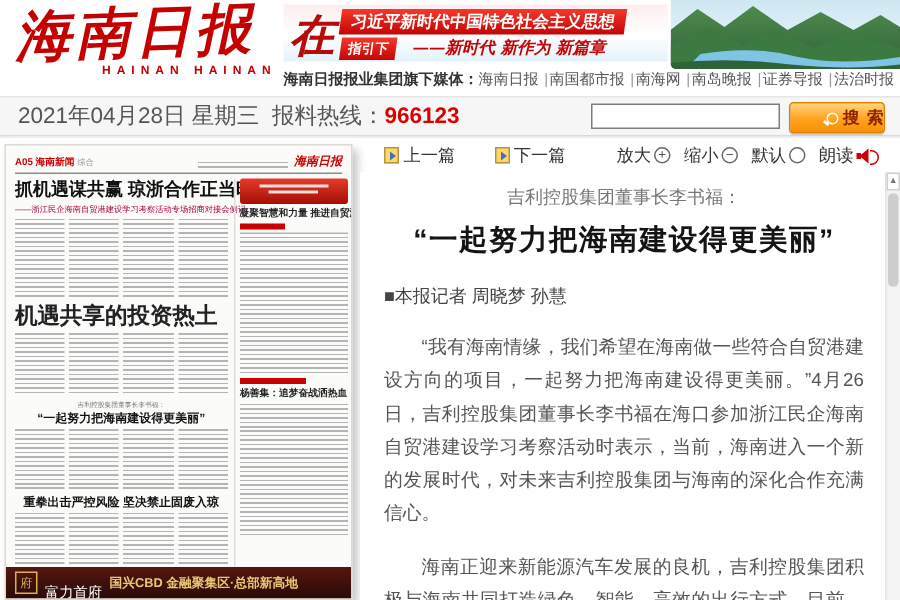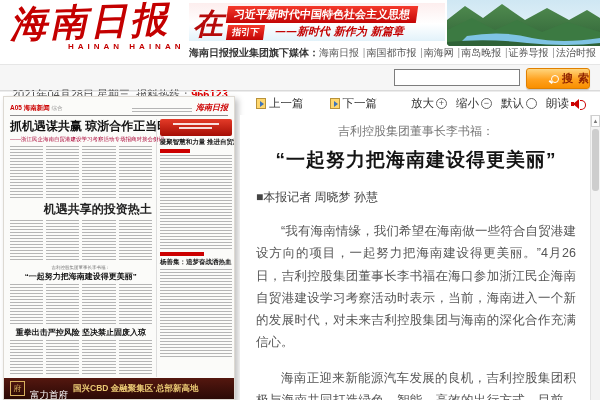--- a/index.html
+++ b/index.html
@@ -26,21 +26,21 @@
   .scenic{position:absolute;right:0;top:0;width:153px;height:46px;border-radius:0 0 0 4px;overflow:hidden;}
 
   .media-bar{position:absolute;left:189px;top:46px;width:405px;font-size:10px;color:#555;white-space:nowrap;}
   .media-prefix{font-weight:bold;color:#333;margin-top:20px;}
   .media-item{color:#555;cursor:pointer;}
   .media-sep{color:#999;margin:0 1px;}
 
   
   .date-bar{position:absolute;left:0;top:64px;width:600px;height:27px;background:#f6f6f6;
             border-top:1px solid #e6e6e6;border-bottom:1px solid #dadada;box-sizing:border-box;}
-  .date-text{position:absolute;left:12px;top:17px;line-height:25px;font-size:11px;color:#555;}
+  .date-text{position:absolute;left:12px;top:0;line-height:25px;font-size:15px;color:#555;}
   .hotline-num{color:#d00;font-weight:bold;}
   .search-input{position:absolute;right:80px;top:4px;width:118px;height:15px;border:1px solid #7d7d7d;
             font-size:11px;padding:0 3px;background:#fff;}
   .search-btn{position:absolute;right:10px;top:3px;width:62px;height:19px;border:1px solid #e08000;
             border-radius:3px;background:linear-gradient(180deg,#ffd57d 0%,#ffa21f 55%,#f98f00 100%);
             color:#8f2300;font-weight:bold;font-size:11px;display:flex;align-items:center;justify-content:flex-end;
             gap:3px;cursor:pointer;box-shadow:0 1px 1px rgba(0,0,0,.2);}
   .search-btn .label{letter-spacing:5px;margin-right:-5px;}
   .lens{width:6px;height:6px;border:1.5px solid #fff;border-radius:50%;position:relative;display:inline-block;}
   .lens::after{content:"";position:absolute;left:-3px;top:5px;width:4px;height:1.5px;background:#fff;transform:rotate(40deg);}
@@ -59,21 +59,21 @@
   .t-mast{font-size:8px;font-weight:bold;font-style:italic;color:#c00;font-family:"DejaVu Serif",serif;}
   .sim{background:repeating-linear-gradient(180deg,#b5b5b5 0 1px,transparent 1px 3px);}
   .sim-w60{width:60px;height:4px;margin-bottom:1px;}
   .t-main{display:flex;gap:4px;margin-top:3px;}
   .t-left{width:65%;}
   .t-right{width:35%;border-left:1px solid #ddd;padding-left:3px;box-sizing:border-box;}
   .t-h1{font-size:12px;font-weight:bold;color:#111;text-align:center;line-height:1.15;margin:1px 0 2px;white-space:nowrap;}
   .t-sub1{font-size:5.5px;color:#a03;text-align:center;margin-bottom:3px;white-space:nowrap;}
   .t-cols{display:flex;gap:3px;margin-bottom:3px;}
   .t-col{flex:1;}
-  .t-h2{font-size:12px;font-weight:bold;color:#222;text-align:right;margin:2px 0;}
+  .t-h2{font-size:15px;font-weight:bold;color:#222;text-align:left;margin:2px 0;}
   .t-k3{font-size:4.5px;color:#777;text-align:center;margin-top:2px;}
   .t-h3{font-size:8px;font-weight:bold;color:#111;text-align:center;margin:1px 0 2px;white-space:nowrap;}
   .t-h4{font-size:8px;font-weight:bold;color:#111;text-align:center;margin:2px 0;white-space:nowrap;}
   .t-redbox{height:17px;background:linear-gradient(180deg,#e43b28,#a50d04);border-radius:2px;margin-bottom:2px;
             padding:2px 3px;box-sizing:border-box;}
   .t-redbox .wline{height:2px;background:rgba(255,255,255,.85);margin:2px 2px;}
   .t-rh{font-size:6.5px;font-weight:bold;color:#222;text-align:center;margin:2px 0;white-space:nowrap;}
   .t-redtag{width:30px;height:4px;background:#c00;margin:2px 0;}
   .t-ad{position:absolute;left:0;right:0;bottom:0;height:21px;background:linear-gradient(180deg,#54170f,#2b0a06);
         display:flex;align-items:center;gap:5px;padding:0 6px;}

